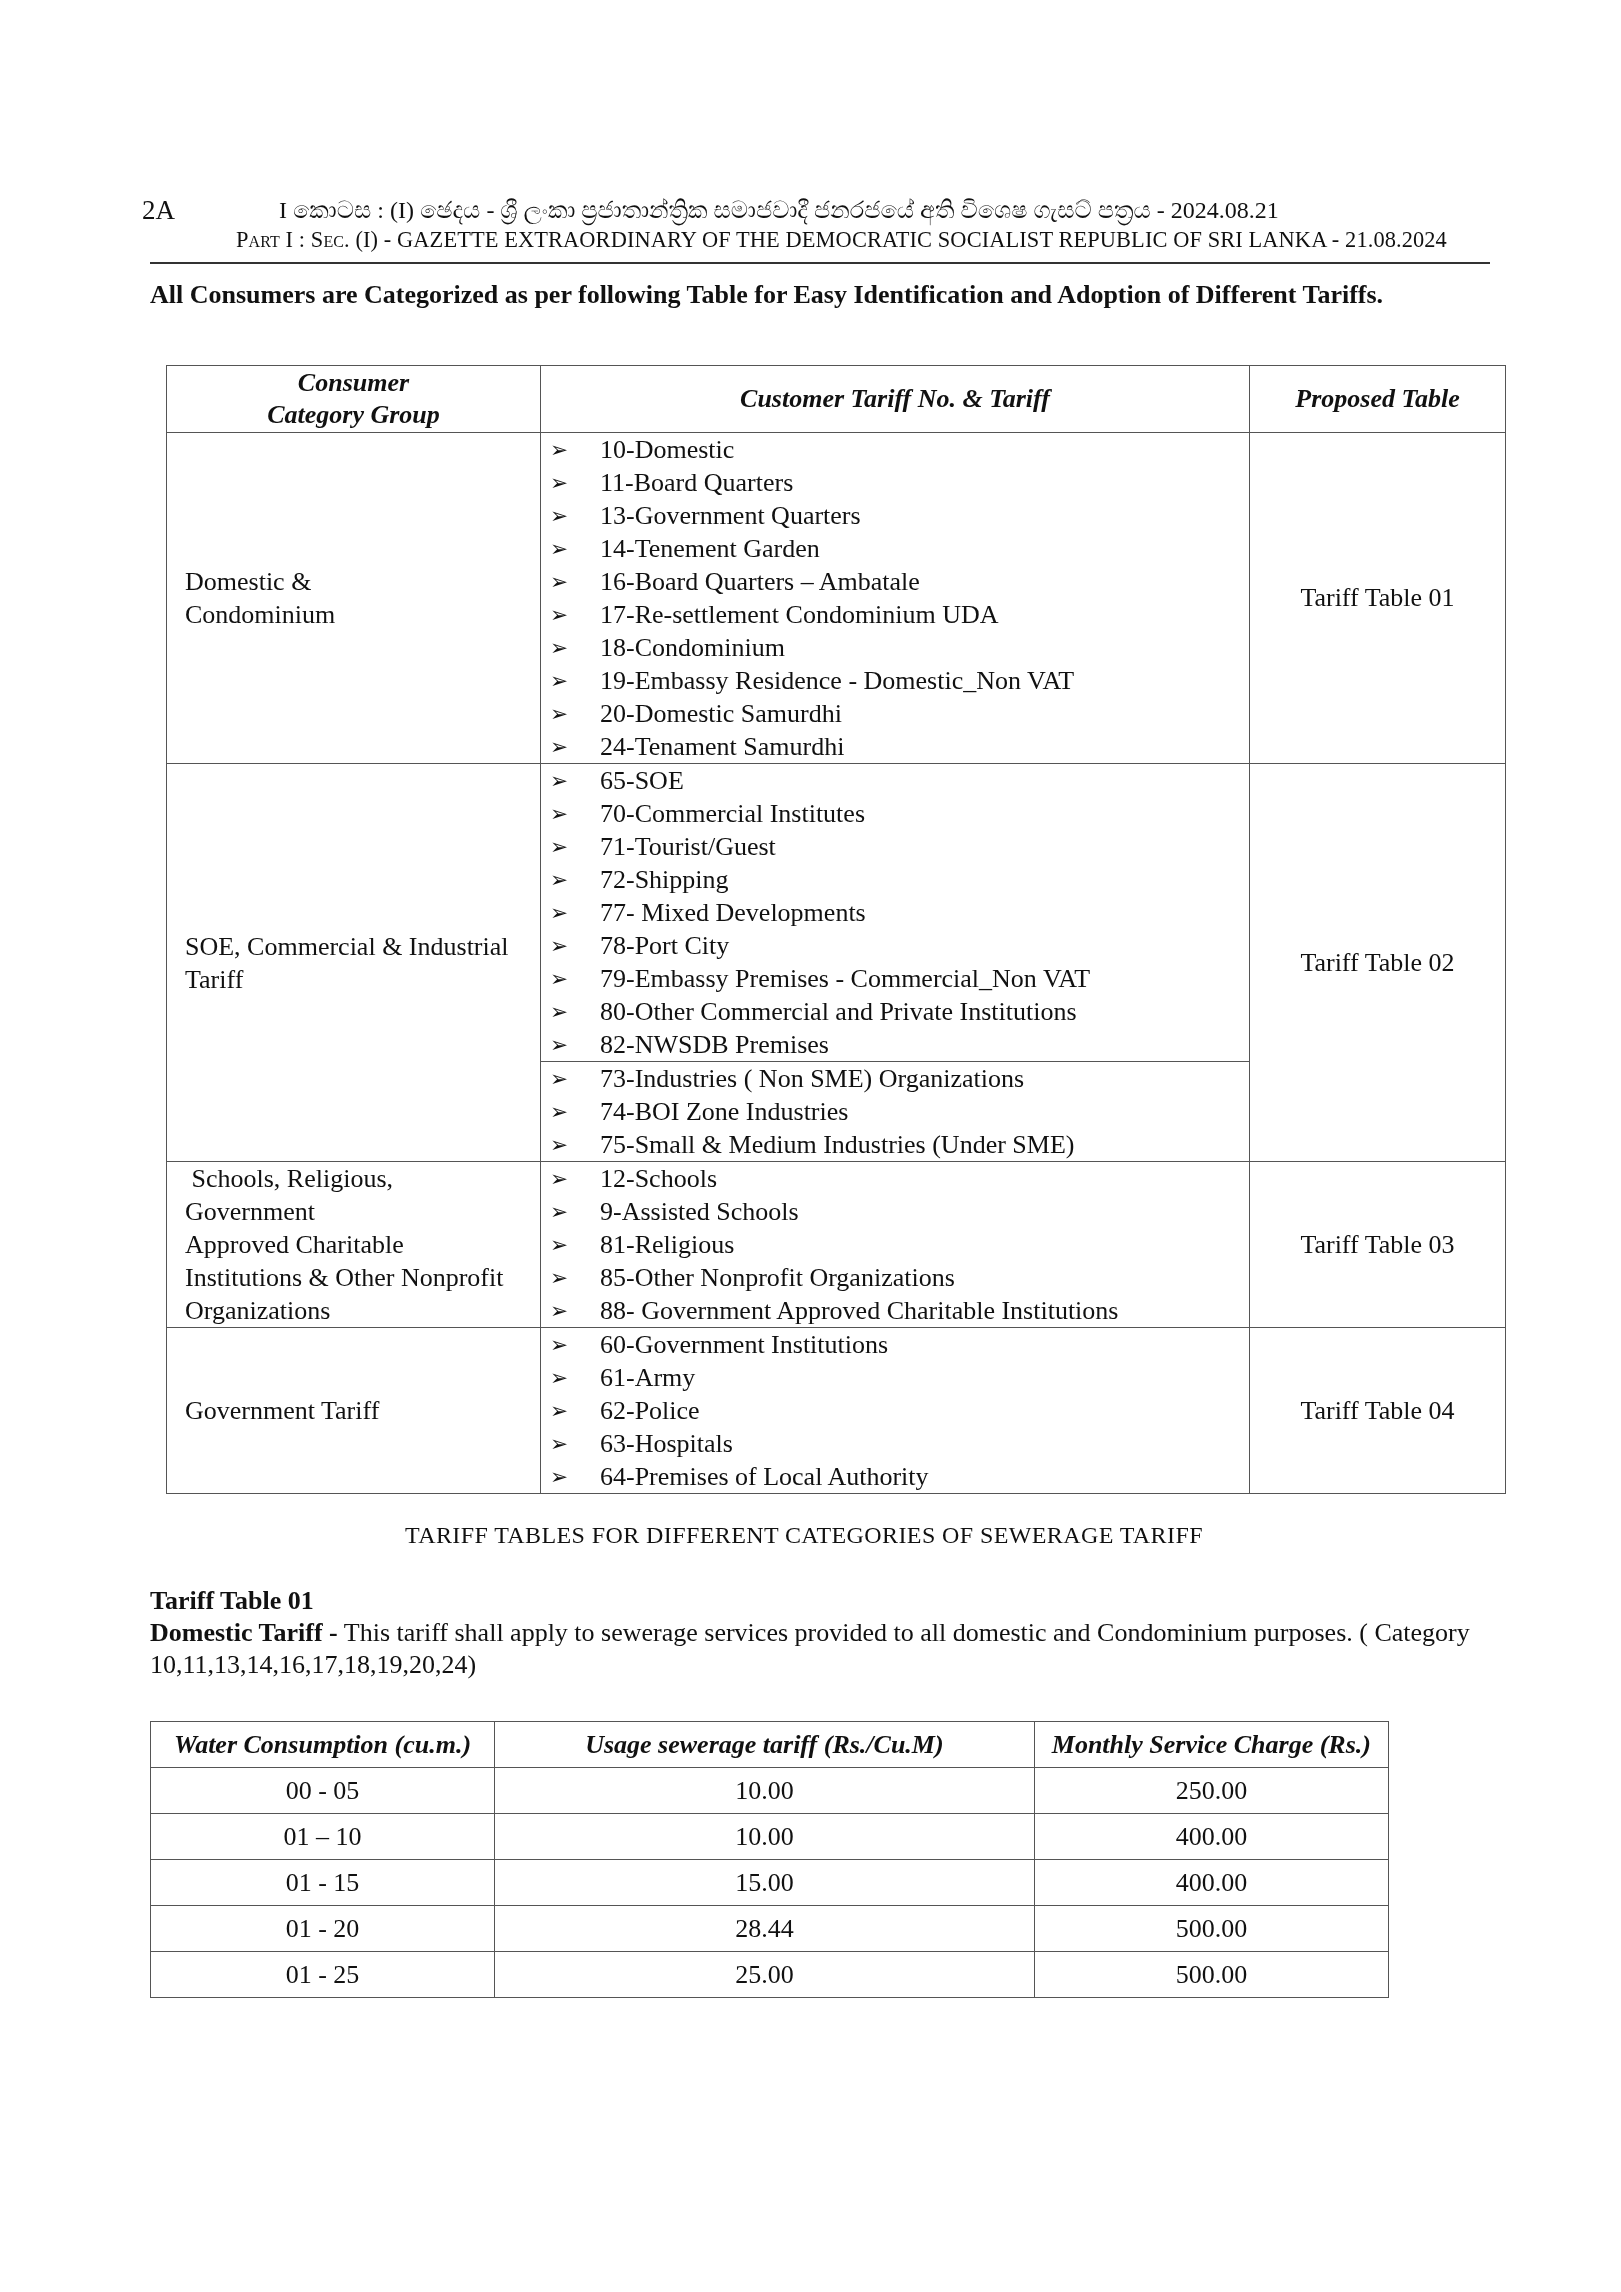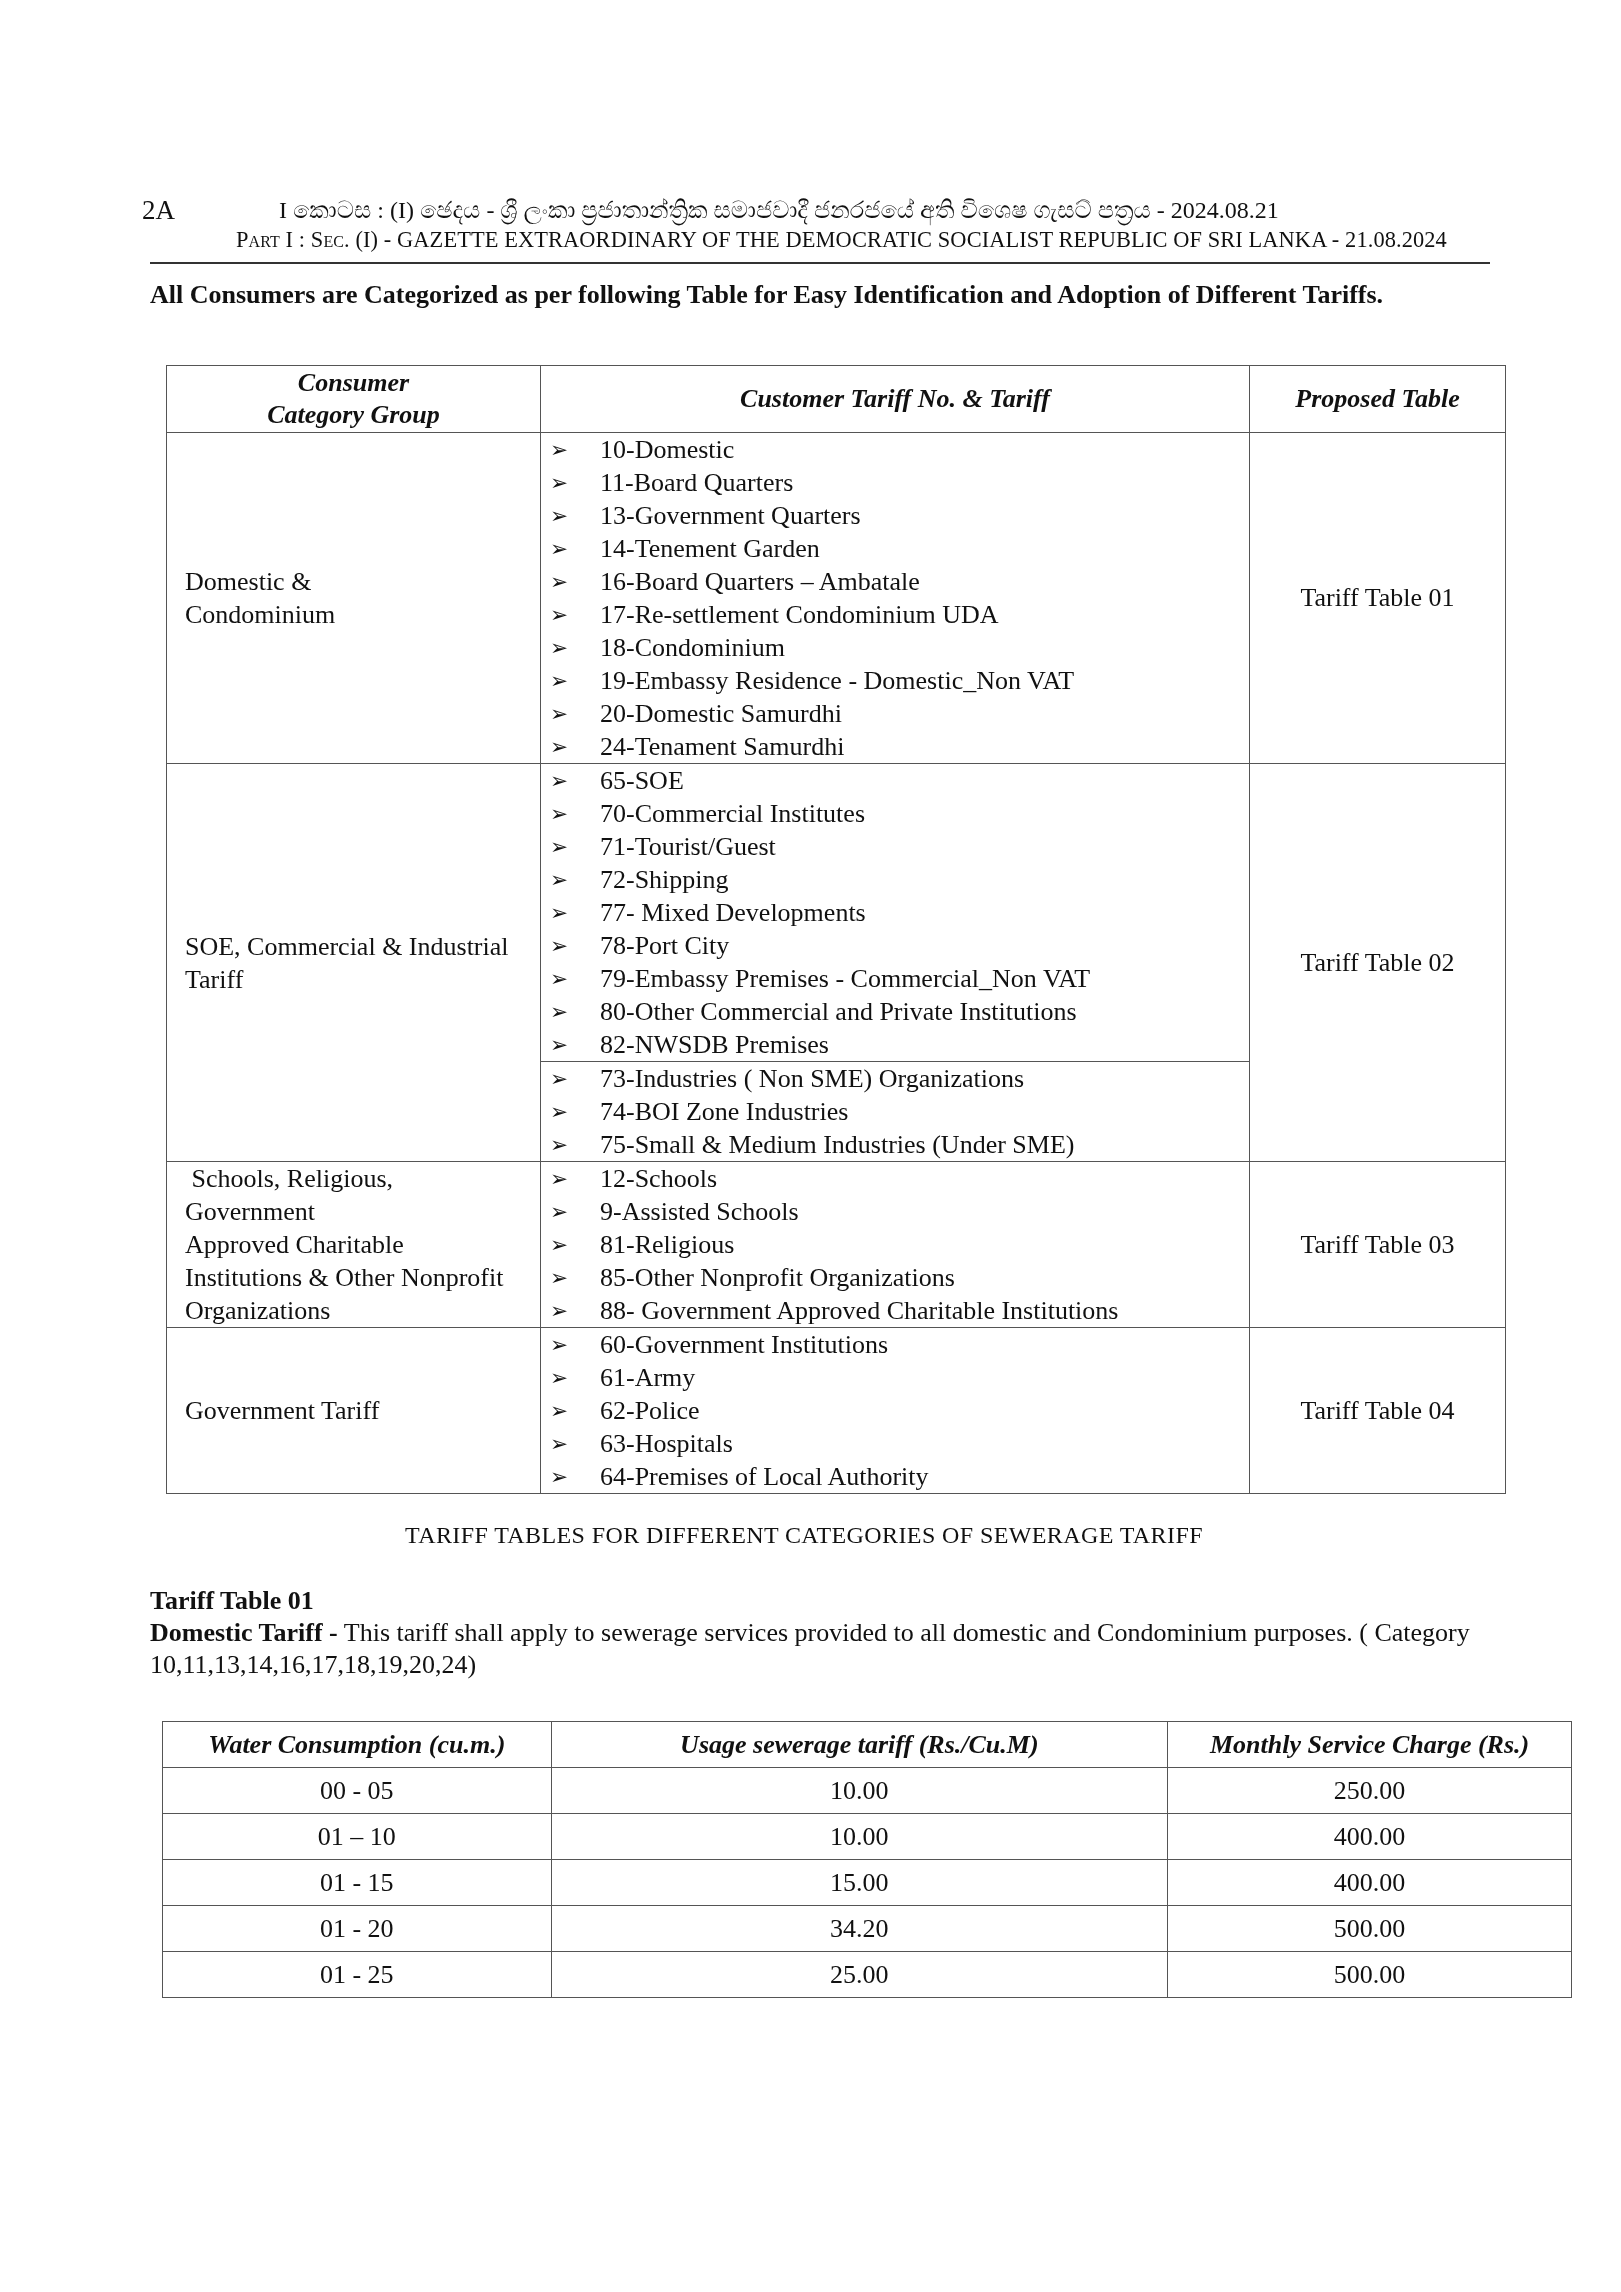--- a/index.html
+++ b/index.html
@@ -25,21 +25,21 @@
   .ptab { text-align: center; }
   .items { list-style: none; margin: 0; padding: 0 0 0 9px; }
   .items li { height: 33px; line-height: 33px; white-space: nowrap; }
   .bul { display: inline-block; width: 50px; font-size: 21.5px; font-family: "DejaVu Sans", sans-serif; vertical-align: top; }
 
   .sec-title { left: 134px; width: 1340px; top: 1519px; text-align: center; font-size: 24px; line-height: 32px; letter-spacing: 0.4px; }
   .tt-head { left: 150px; top: 1585px; font-size: 26px; line-height: 32px; font-weight: bold; }
   .tt-desc { left: 150px; top: 1617px; width: 1343px; font-size: 26px; line-height: 32px; }
   .tt-desc b { font-weight: bold; }
 
-  #rate-table { left: 162px; top: 1721px; width: 1410px; font-size: 26px; }
+  #rate-table { left: 150px; top: 1721px; width: 1239px; font-size: 26px; }
   #rate-table col.r1 { width: 356px; }
   #rate-table col.r2 { width: 565px; }
   #rate-table col.r3 { width: 370px; }
   #rate-table th { font-style: italic; font-weight: bold; height: 45px; text-align: center; }
   #rate-table td { height: 45px; text-align: center; }
 </style>
 </head>
 <body>
 
 <div class="abs page-num">2A</div>
@@ -164,21 +164,21 @@
         <td>10.00</td>
         <td>400.00</td>
       </tr>
       <tr>
         <td>01 - 15</td>
         <td>15.00</td>
         <td>400.00</td>
       </tr>
       <tr>
         <td>01 - 20</td>
-        <td>34.20</td>
+        <td>28.44</td>
         <td>500.00</td>
       </tr>
       <tr>
         <td>01 - 25</td>
         <td>25.00</td>
         <td>500.00</td>
       </tr>
     </tbody>
 </table>
 

